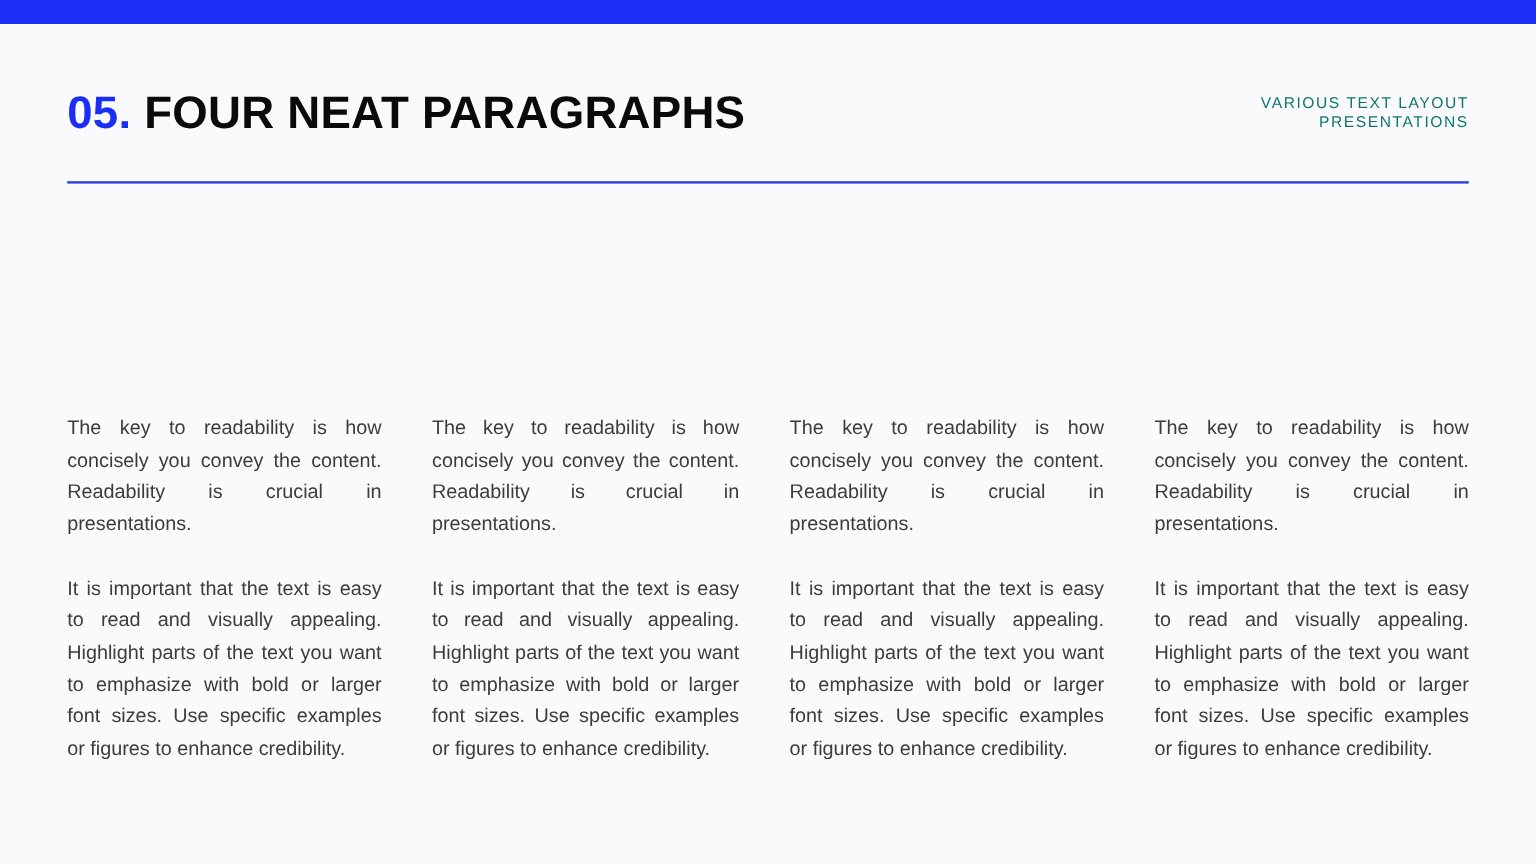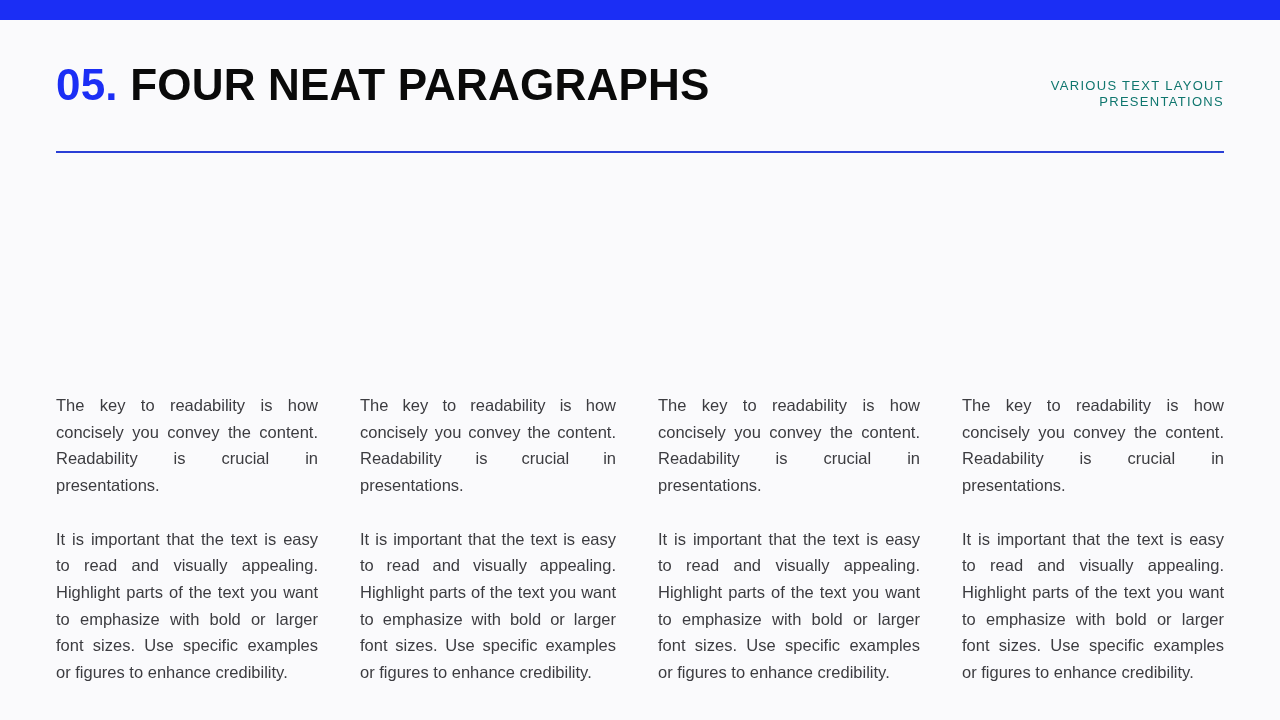--- a/index.html
+++ b/index.html
@@ -18,25 +18,25 @@
       position: absolute;
       left: 0;
       top: 0;
       width: 1280px;
       height: 20px;
       background: #1b2ef5;
     }
     .title {
       position: absolute;
       left: 56px;
-      top: 60px;
+      top: 70px;
       margin: 0;
       font-family: "Liberation Sans", sans-serif;
       font-weight: 700;
-      font-size: 44px;
+      font-size: 38px;
       line-height: 50px;
       letter-spacing: 0.2px;
       color: #0a0a0a;
       white-space: nowrap;
     }
     .title .num {
       color: #1b2ef5;
     }
     .subtitle {
       position: absolute;
@@ -63,21 +63,20 @@
     }
     .col {
       position: absolute;
       top: 344px;
       font-family: "Liberation Sans", sans-serif;
       font-size: 16.5px;
       line-height: 26.7px;
       color: #3c3c40;
       text-align: justify;
       hyphens: none;
-      margin-top: 48px;
     }
     .col p {
       margin: 0 0 26.7px 0;
     }
     .col p:last-child {
       margin-bottom: 0;
     }
     .col-1 { left: 56px;  width: 262px; }
     .col-2 { left: 360px; width: 256px; }
     .col-3 { left: 658px; width: 262px; }

